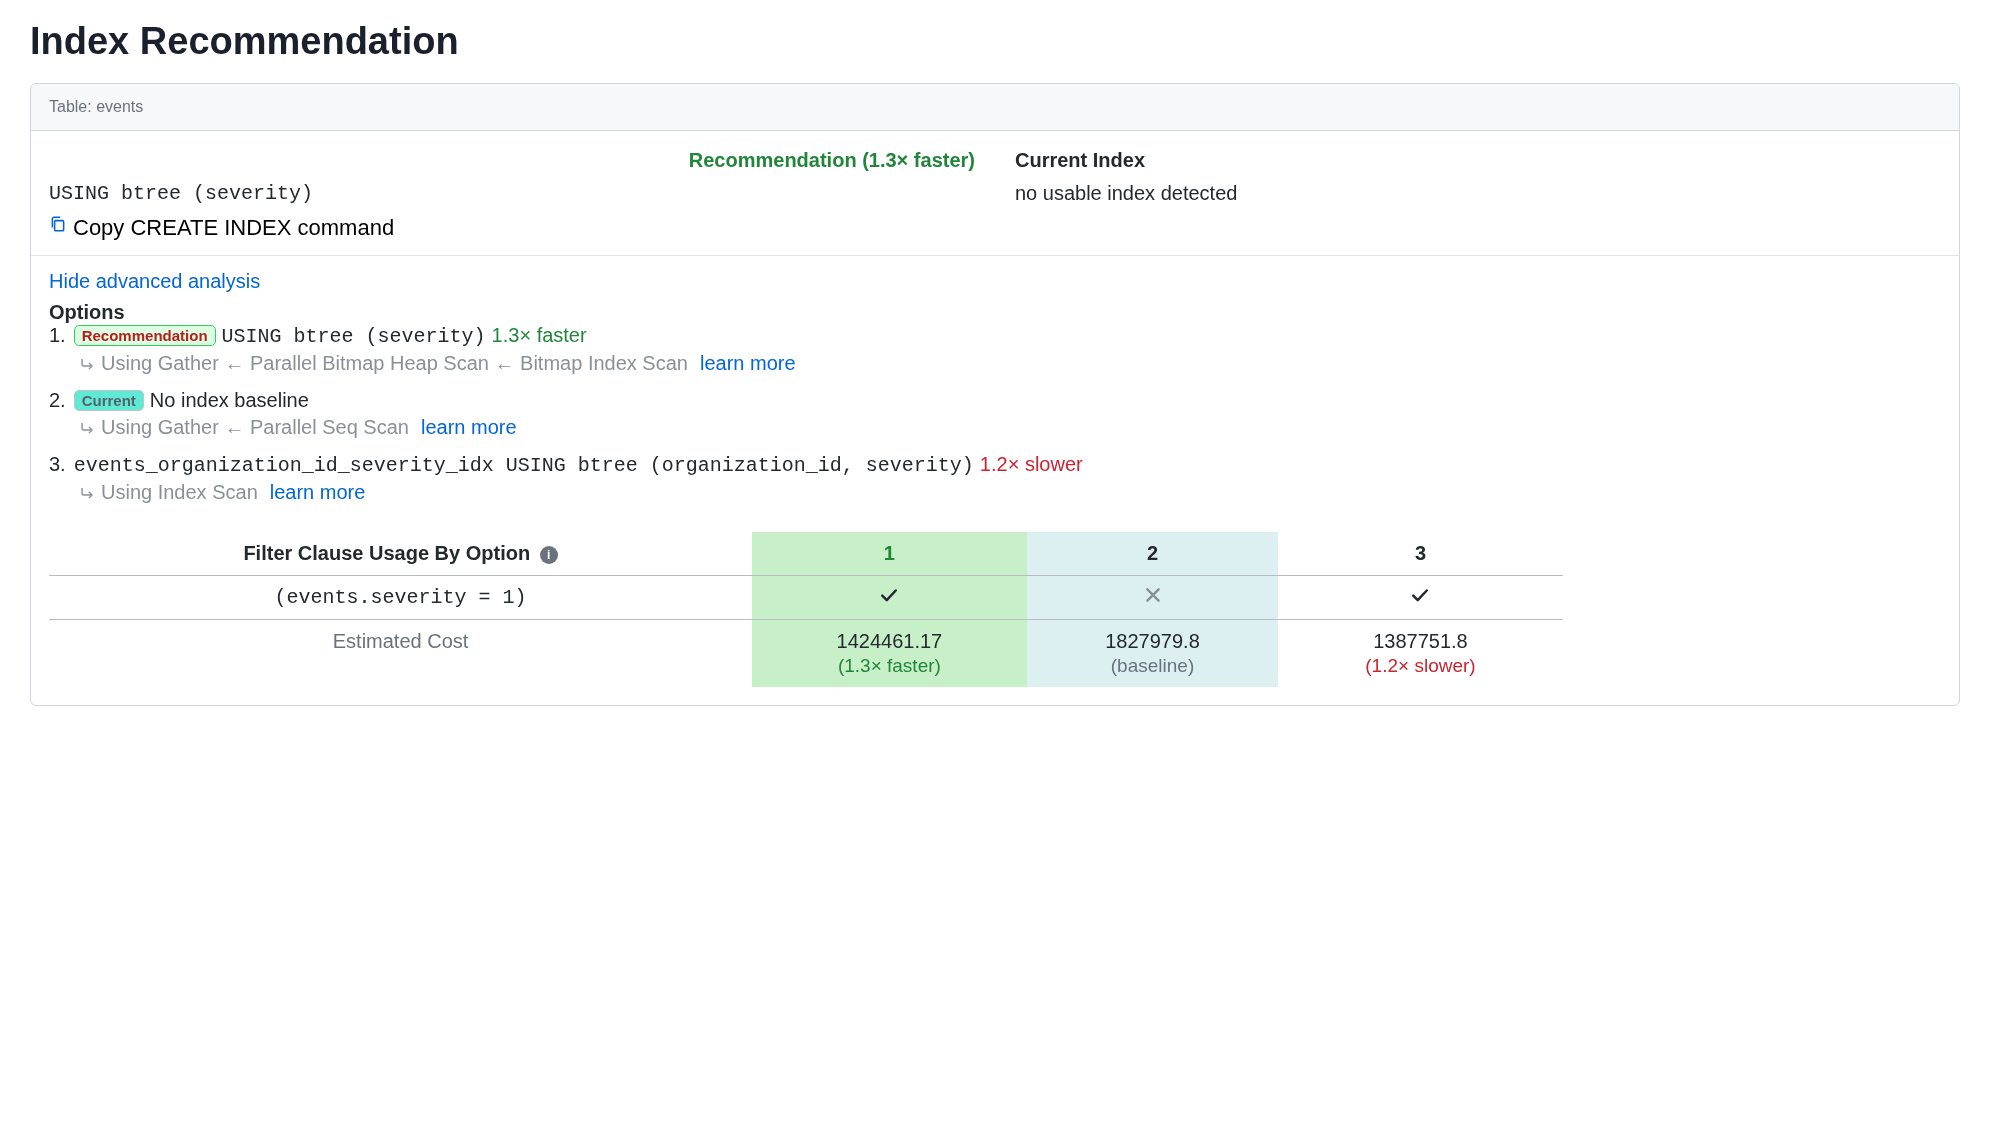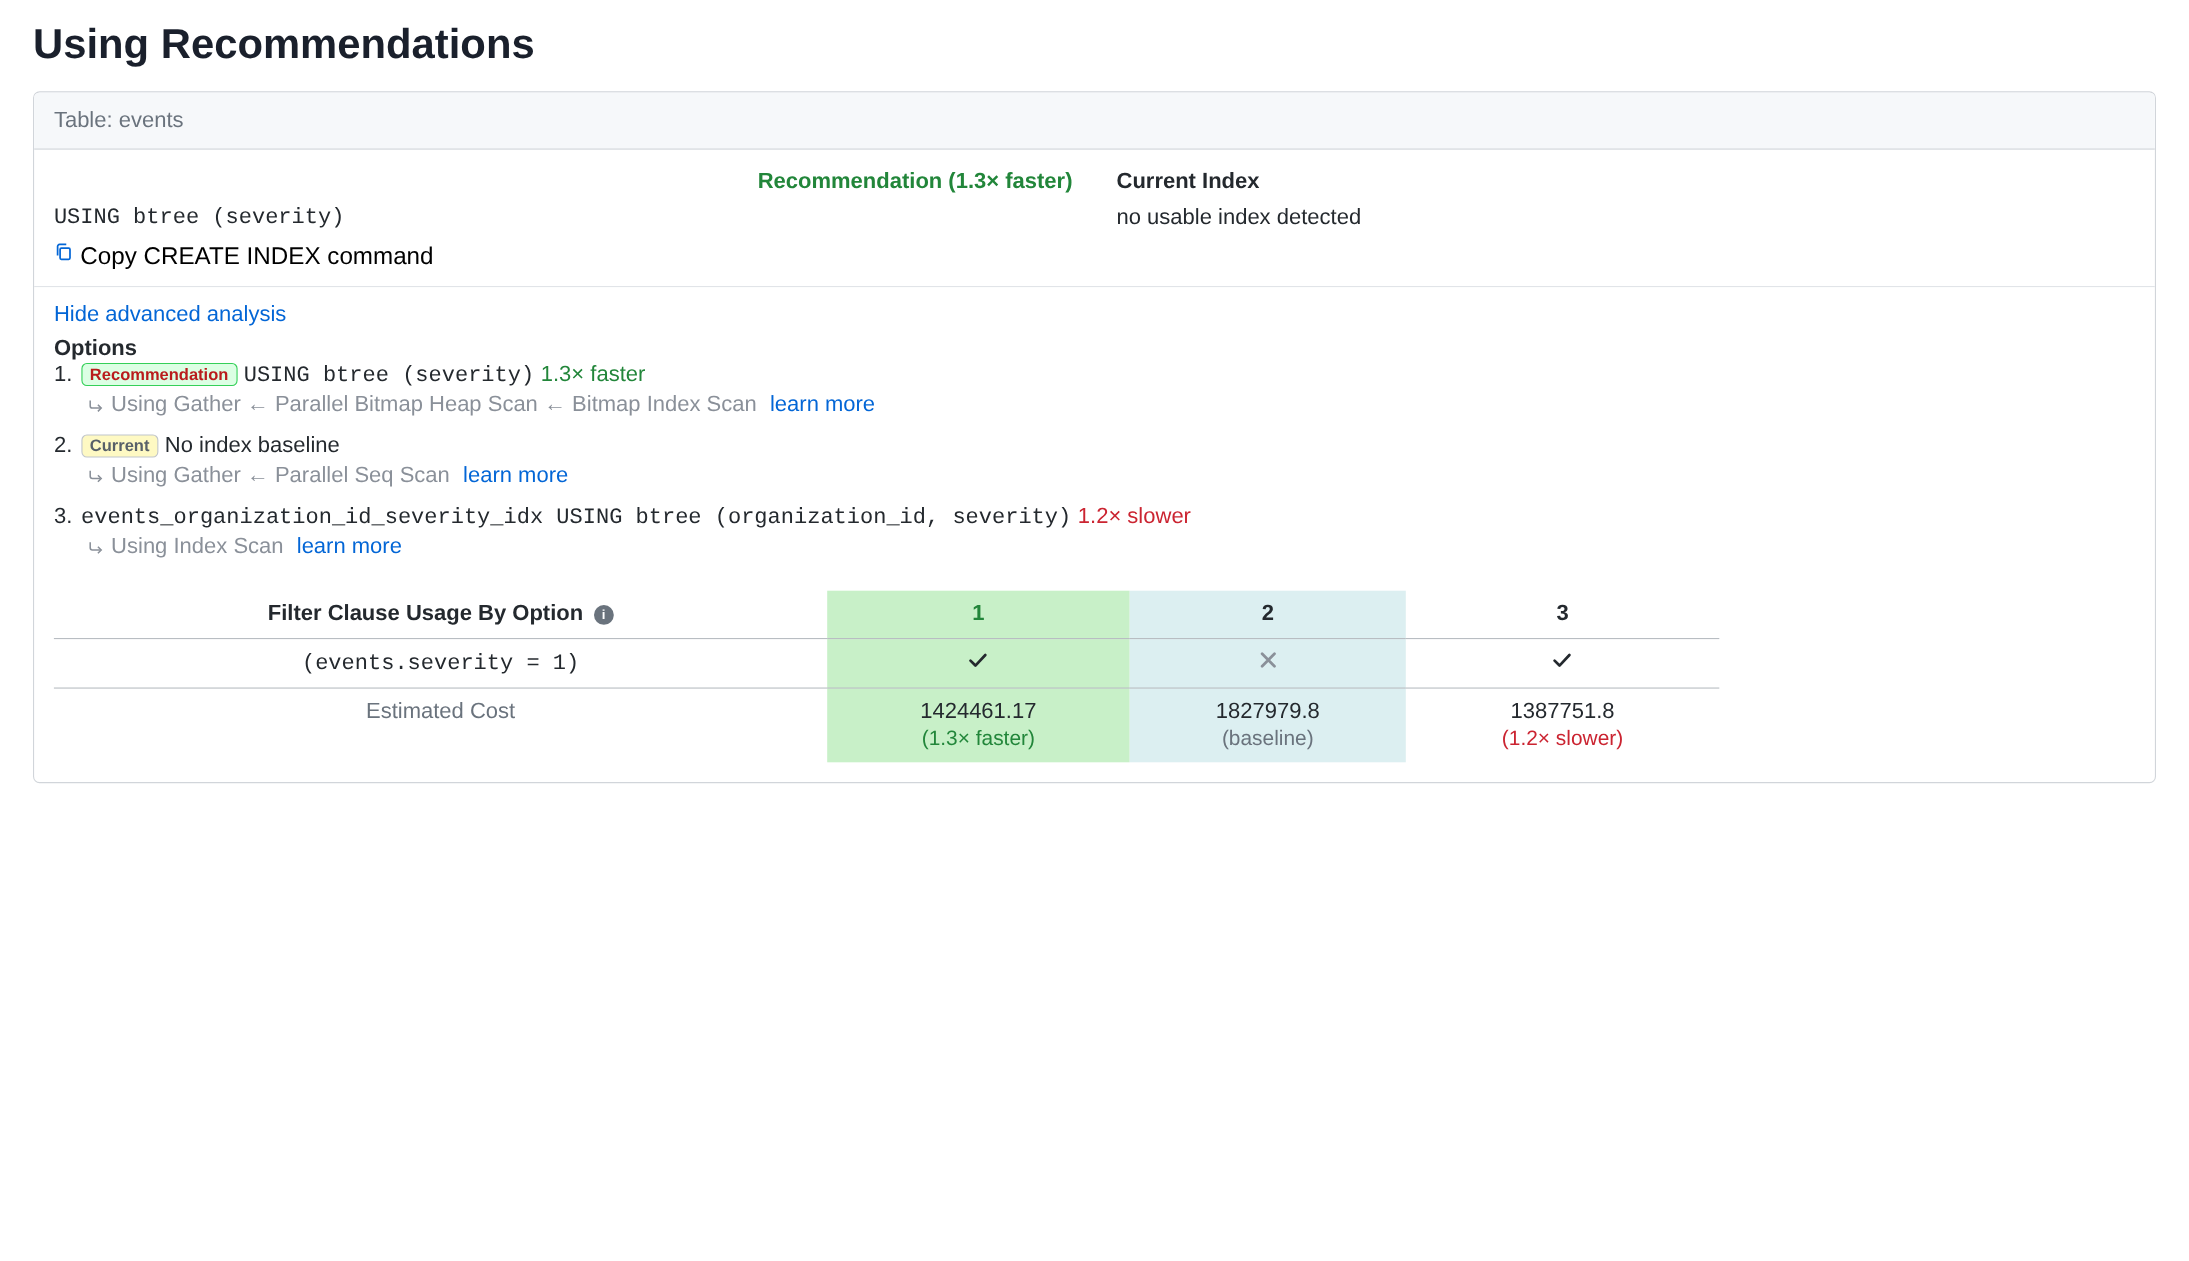--- a/index.html
+++ b/index.html
@@ -19,21 +19,21 @@
     .panel {
       border: 1px solid #d1d5da;
       border-radius: 6px;
       overflow: hidden;
     }
     .panel-header {
       background: #f6f8fa;
       padding: 14px 18px;
       border-bottom: 1px solid #d1d5da;
       color: #6a737d;
-      font-size: 20px;
+      font-size: 16px;
     }
     .section-top {
       display: flex;
       padding: 18px 18px 14px 18px;
       border-bottom: 1px solid #e1e4e8;
       gap: 40px;
     }
     .col { flex: 1; }
     .rec-label {
       color: #22863a;
@@ -95,21 +95,21 @@
       position: relative;
       top: -1px;
     }
     .badge-green {
       background: #dcffe4;
       border-color: #34d058;
       color: #b91c1c;
       text-align: right;
     }
     .badge-gray {
-      background: #fef9c3;
+      background: #5eead4;
       border-color: #c0c5cb;
       color: #586069;
     }
     .speed-green { color: #22863a; }
     .speed-red { color: #cb2431; }
     .option-detail {
       color: #8a9099;
       font-size: 20px;
       margin-top: 4px;
       padding-left: 30px;
@@ -161,21 +161,21 @@
     .cost-cell { text-align: center; }
     .cost-num { font-size: 20px; }
     .cost-sub { font-size: 19px; margin-top: 2px; }
     .sub-green { color: #22863a; }
     .sub-gray { color: #6a737d; }
     .sub-red { color: #cb2431; }
   </style>
 </head>
 <body>
 
-<h1>Using Recommendations</h1>
+<h1>Index Recommendation</h1>
 
 <div class="panel">
   <div class="panel-header">
     <span>Table: </span><span>events</span>
   </div>
 
   <div class="section-top">
     <div class="col">
       <div class="rec-label">Recommendation (1.3× faster)</div>
       <div class="using-line mono">USING btree (severity)</div>

